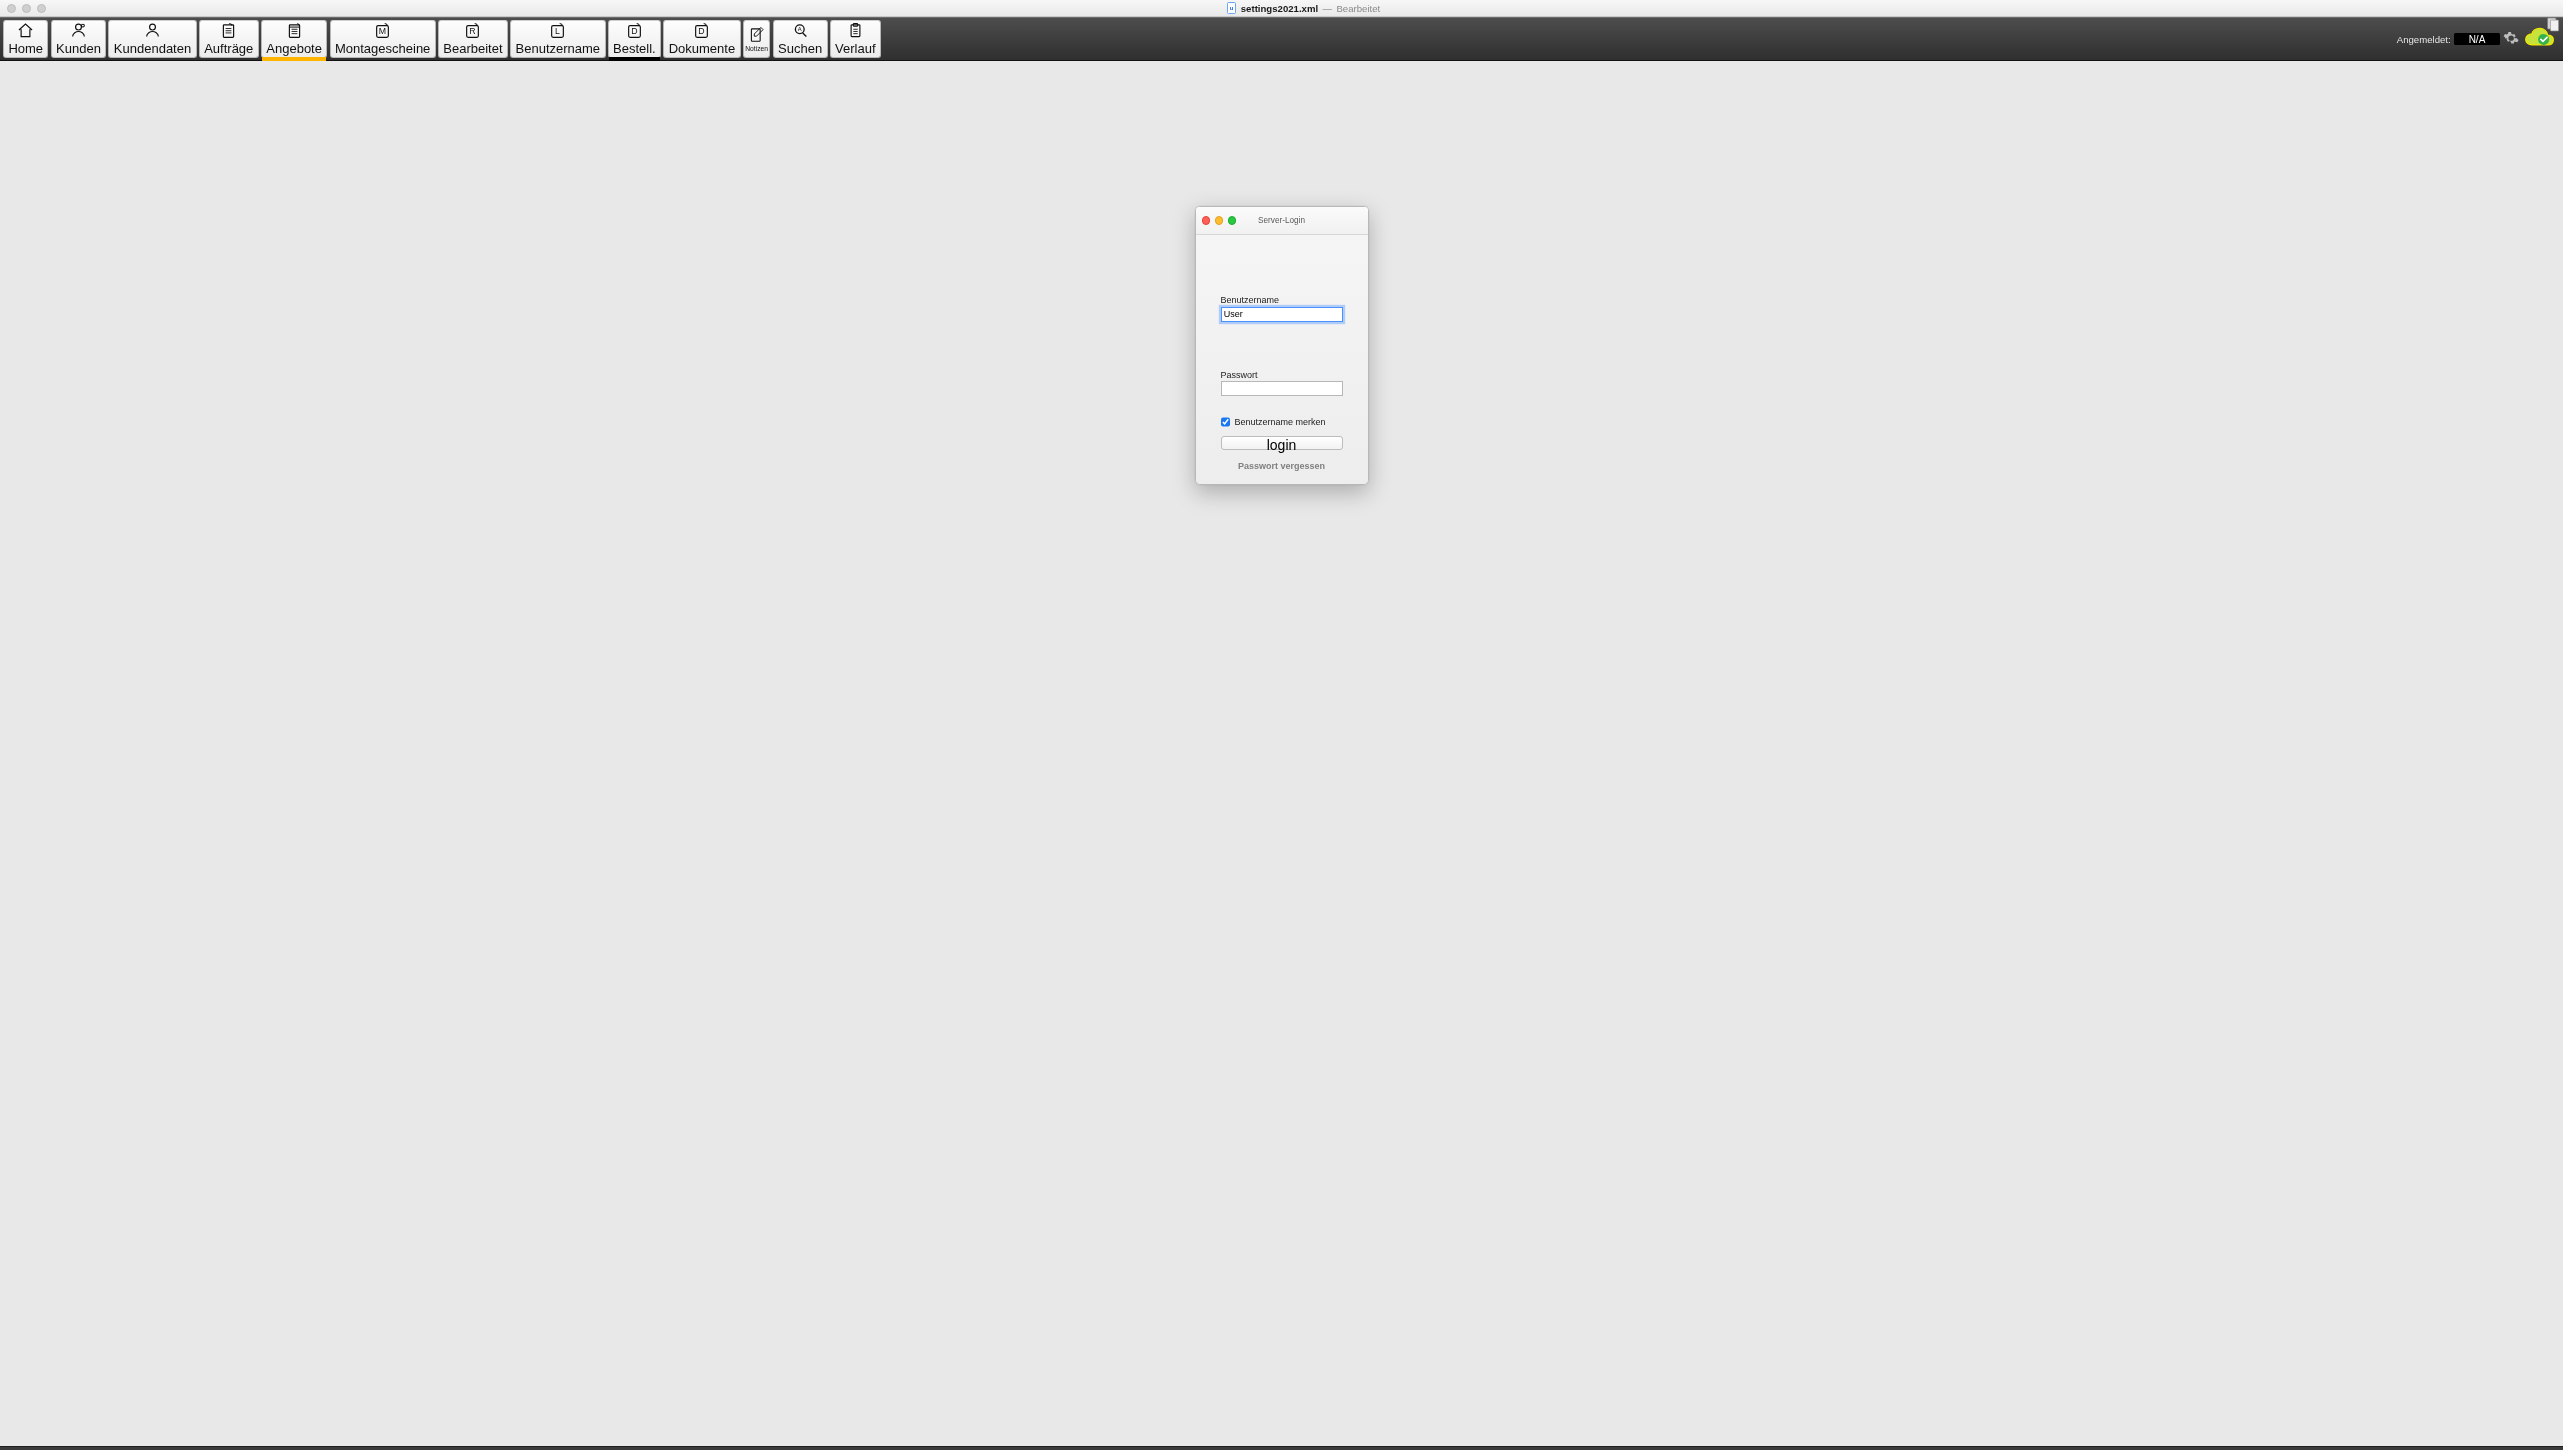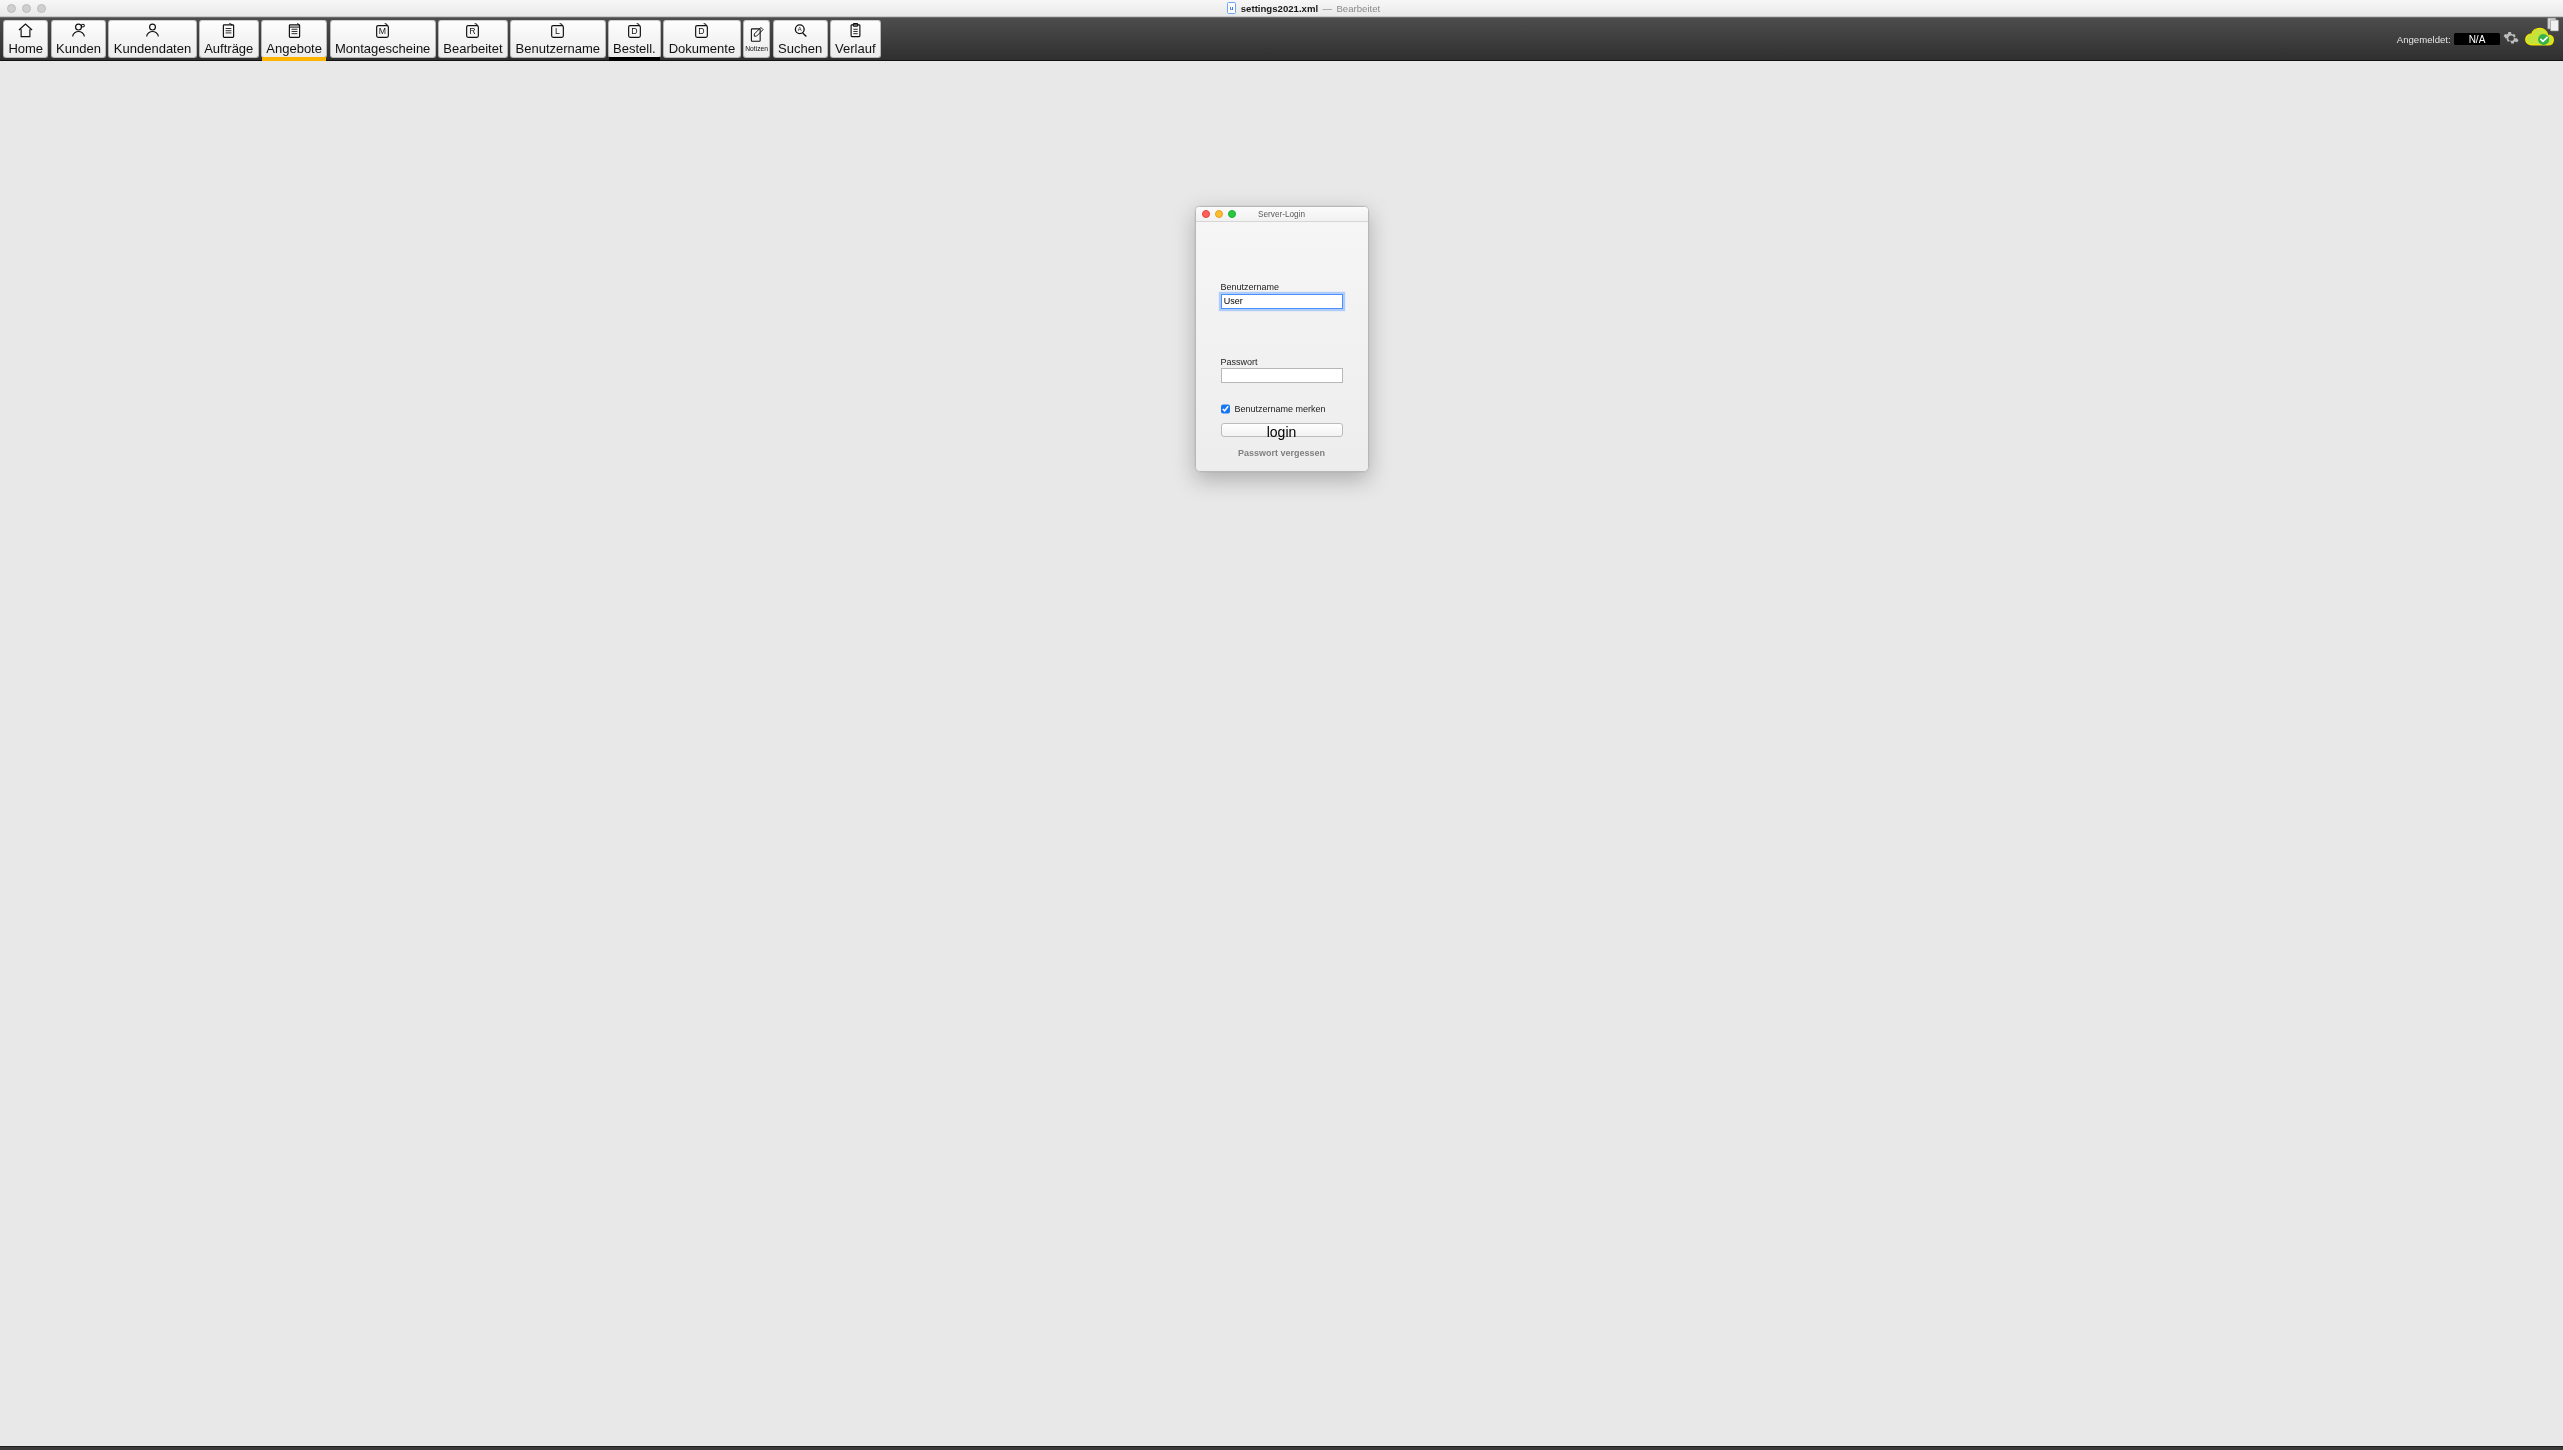--- a/index.html
+++ b/index.html
@@ -94,21 +94,21 @@
   .login-window {
     position:absolute; left:50%; top:145px; transform:translateX(-50%);
     width: 174px;
     background: linear-gradient(#f6f6f6,#ededed);
     border:0.7px solid #b8b8b8;
     border-radius:4.4px;
     box-shadow: 0 7.4px 22px rgba(0,0,0,.25), 0 0 0 0.7px rgba(0,0,0,.04);
     overflow:hidden;
   }
   .login-titlebar {
-    height:15px; display:flex; align-items:center;
+    height:28px; display:flex; align-items:center;
     border-bottom:0.7px solid #d6d6d6;
     background: linear-gradient(#fbfbfb,#f1f1f1);
     position:relative;
   }
   .login-traffic { display:flex; gap:5.2px; margin-left:6px;}
   .ldot { width:8.2px; height:8.2px; border-radius:50%; }
   .ldot.red { background:#ff5f57; border:0.7px solid #e24238;}
   .ldot.yel { background:#ffbd2e; border:0.7px solid #e1a125;}
   .ldot.grn { background:#28c840; border:0.7px solid #1fab33;}
   .login-title { position:absolute; left:0; right:0; text-align:center; font-size:8.2px; color:#5a5a5a; pointer-events:none;}

